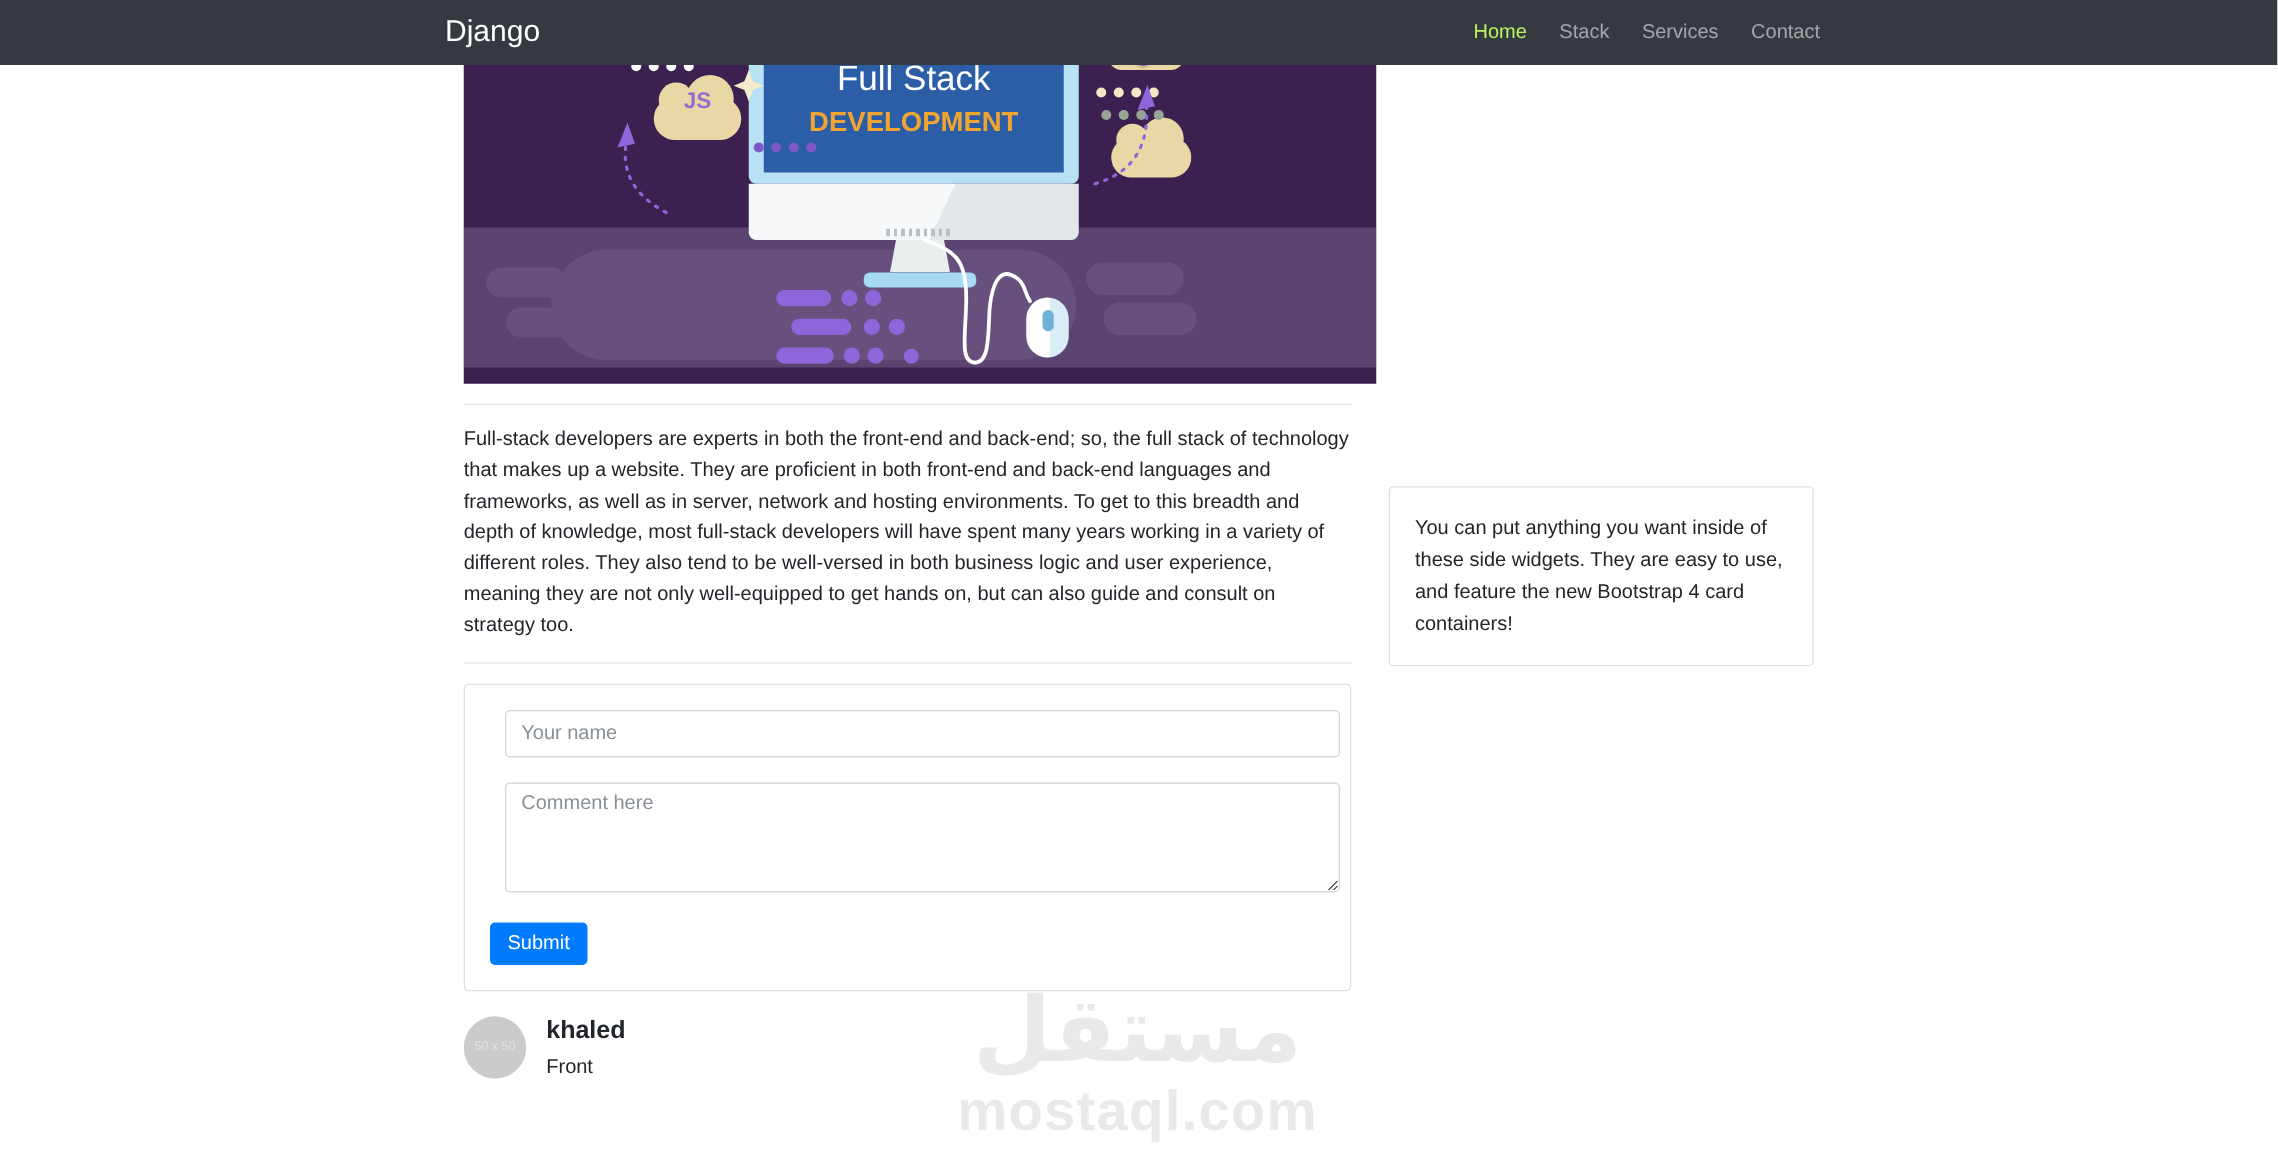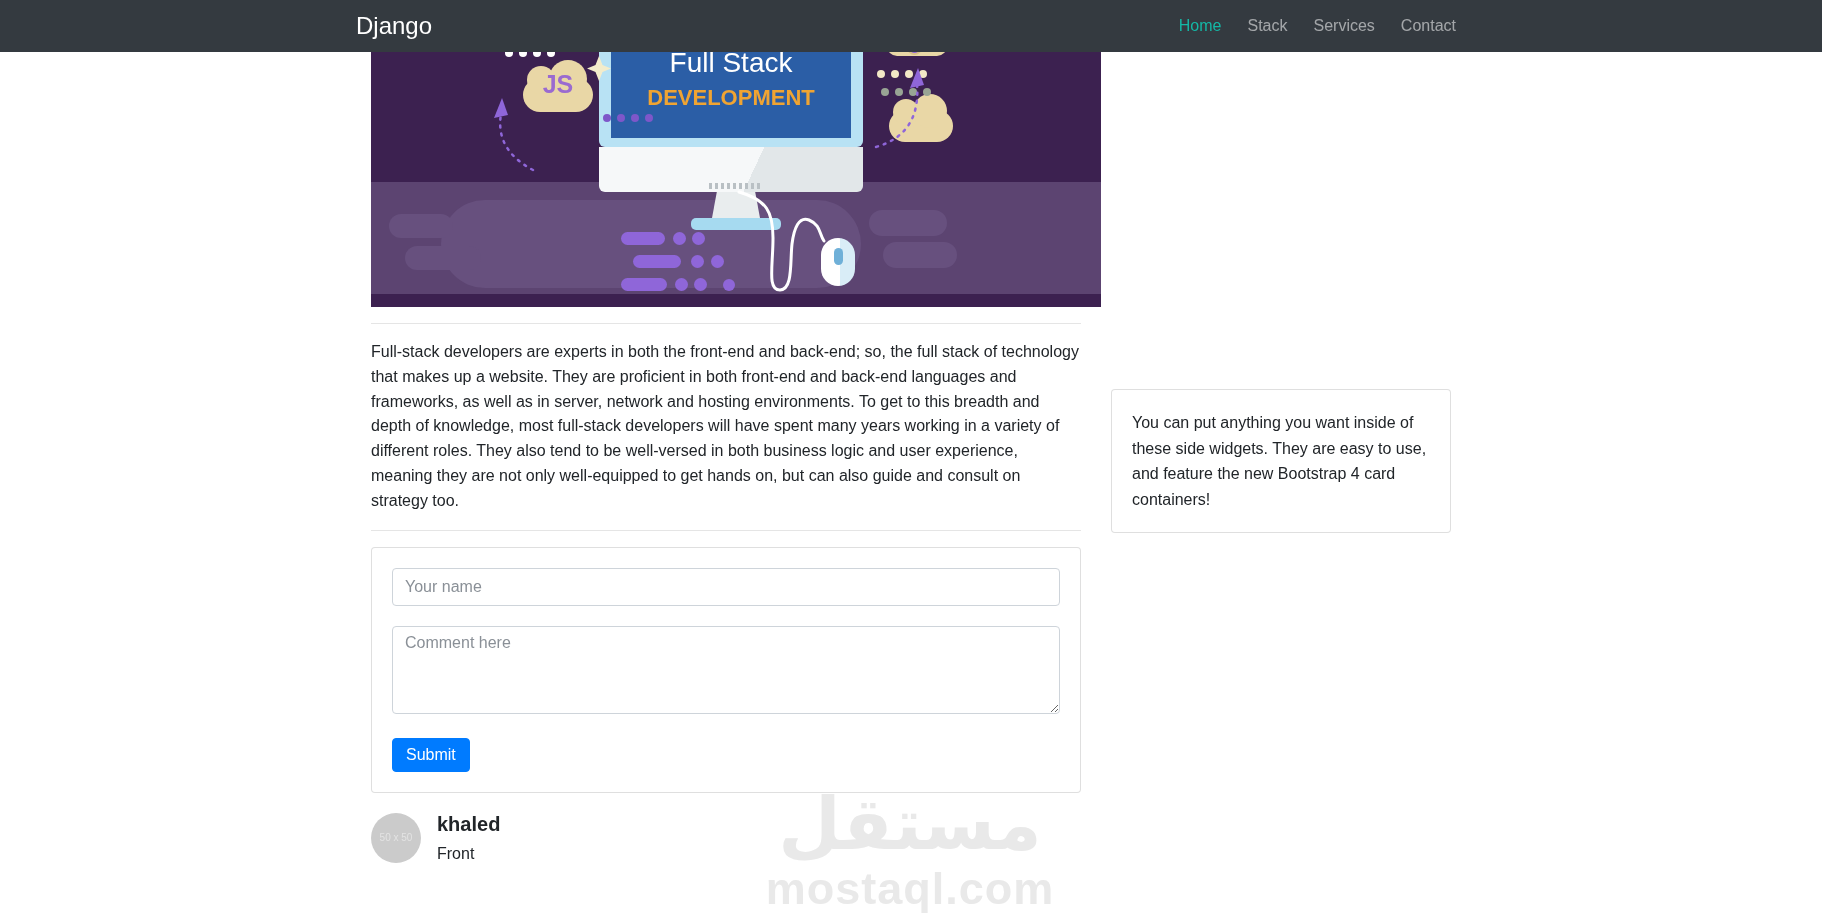--- a/index.html
+++ b/index.html
@@ -7,21 +7,21 @@
     font-family: "Liberation Sans", "DejaVu Sans", sans-serif; color: #212529; font-size: 16px; }
 
   
   .navbar { background: #343a40; height: 52px; display: flex; align-items: center; }
   .container { width: 1140px; margin: 0 auto; padding: 0 15px; }
   .nav-inner { display: flex; align-items: center; justify-content: space-between; }
   .brand { color: #fff; font-size: 24px; text-decoration: none; }
   .nav-links { display: flex; list-style: none; }
   .nav-links a { display: block; padding: 8px 10px; margin-left: 6px; font-size: 16px;
     color: rgba(255,255,255,.55); text-decoration: none; }
-  .nav-links a.active { color: #14b8a6; }
+  .nav-links a.active { color: #bef264; }
 
   
   .row { display: flex; align-items: center; }
   .col-main { width: 66.666%; padding: 0 15px; }
   .col-side { width: 33.333%; padding: 0 15px; }
 
   
   .hero { position: relative; width: 730px; height: 255px; overflow: hidden; background: #3c2150; }
   .hero * { position: absolute; }
   .hero-ground { left: 0; top: 130px; width: 730px; height: 112px; background: #5c4471; }
@@ -42,21 +42,21 @@
     background: repeating-linear-gradient(90deg, #b9c0c4 0 3px, transparent 3px 6px); }
   .neck { left: 341px; top: 140px; width: 48px; height: 26px; background: #e9edee;
     clip-path: polygon(10% 0, 90% 0, 100% 100%, 0 100%); }
   .mbase { left: 320px; top: 166px; width: 90px; height: 12px; background: #a6daf0; border-radius: 5px; }
   .cloud { background: #e9d7a6; border-radius: 20px; }
   .cloud::before, .cloud::after { content: ""; position: absolute; background: #e9d7a6; border-radius: 50%; }
   .cloud-js { left: 152px; top: 26px; width: 70px; height: 34px; }
   .cloud-js::before { width: 28px; height: 28px; left: 4px; top: -12px; }
   .cloud-js::after  { width: 38px; height: 38px; left: 26px; top: -18px; }
   .cloud-js span { position: absolute; left: 0; top: -8px; width: 100%; text-align: center;
-    color: #9a6ad0; font-weight: 700; font-size: 25px; z-index: 2; }
+    color: #9a6ad0; font-weight: 700; font-size: 18px; z-index: 2; }
   .cloud-r { left: 518px; top: 58px; width: 64px; height: 32px; }
   .cloud-r::before { width: 26px; height: 26px; left: 4px; top: -11px; }
   .cloud-r::after  { width: 34px; height: 34px; left: 24px; top: -16px; }
   .cloud-top { left: 516px; top: -16px; width: 60px; height: 20px; border-radius: 12px; background: #e9d7a6; }
   .gear-dot { left: 536px; top: -12px; width: 15px; height: 15px; border-radius: 50%;
     background: #8f66d9; border: 2px solid #d9c08a; }
   .mouse { left: 450px; top: 186px; width: 34px; height: 48px; border-radius: 17px;
     background: linear-gradient(90deg, #ffffff 55%, #d9edf7 55%); }
   .wheel { left: 463px; top: 196px; width: 9px; height: 17px; border-radius: 5px; background: #6fb0d8; }
   .hero svg { left: 0; top: 0; }
@@ -65,21 +65,21 @@
   hr { border: none; border-top: 1px solid rgba(0,0,0,.1); margin: 16px 0; }
   .post-body { font-size: 16px; line-height: 1.55; margin-bottom: 16px; }
 
   
   .card { border: 1px solid rgba(0,0,0,.125); border-radius: 4px; background: #fff; }
   .card-header { background: #f7f7f7; border-bottom: 1px solid rgba(0,0,0,.125);
     padding: 12px 20px; font-size: 20px; font-weight: 600; border-radius: 4px 4px 0 0; }
   .card-body { padding: 20px; }
 
   .form-control { display: block; width: 100%; border: 1px solid #ced4da; border-radius: 4px;
-    padding: 7px 12px; font-size: 16px; font-family: inherit; color: #495057; }
+    padding: 7px 12px; font-size: 16px; font-family: inherit; color: #495057; margin-left: 12px; }
   .form-control::placeholder { color: #8a9097; }
   input.form-control { height: 38px; margin-bottom: 20px; }
   textarea.form-control { height: 88px; resize: both; }
   .btn-primary { margin-top: 24px; background: #007bff; color: #fff; border: 1px solid #007bff;
     border-radius: 4px; padding: 7px 13px; font-size: 16px; font-family: inherit; cursor: pointer; }
 
   
   .media { display: flex; margin-top: 20px; }
   .avatar { flex: none; width: 50px; height: 50px; border-radius: 50%; background: #cbcbcb;
     color: #e3e3e3; font-size: 10px; display: flex; align-items: center; justify-content: center; margin-right: 16px; }

